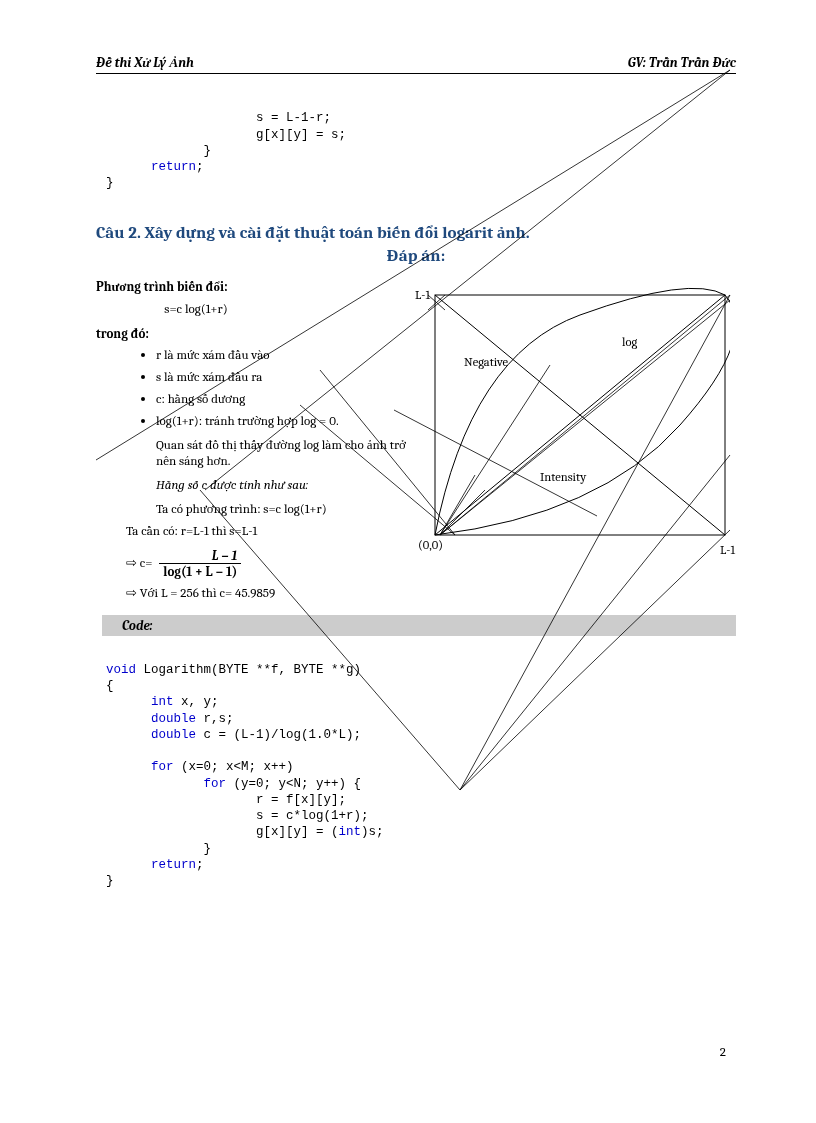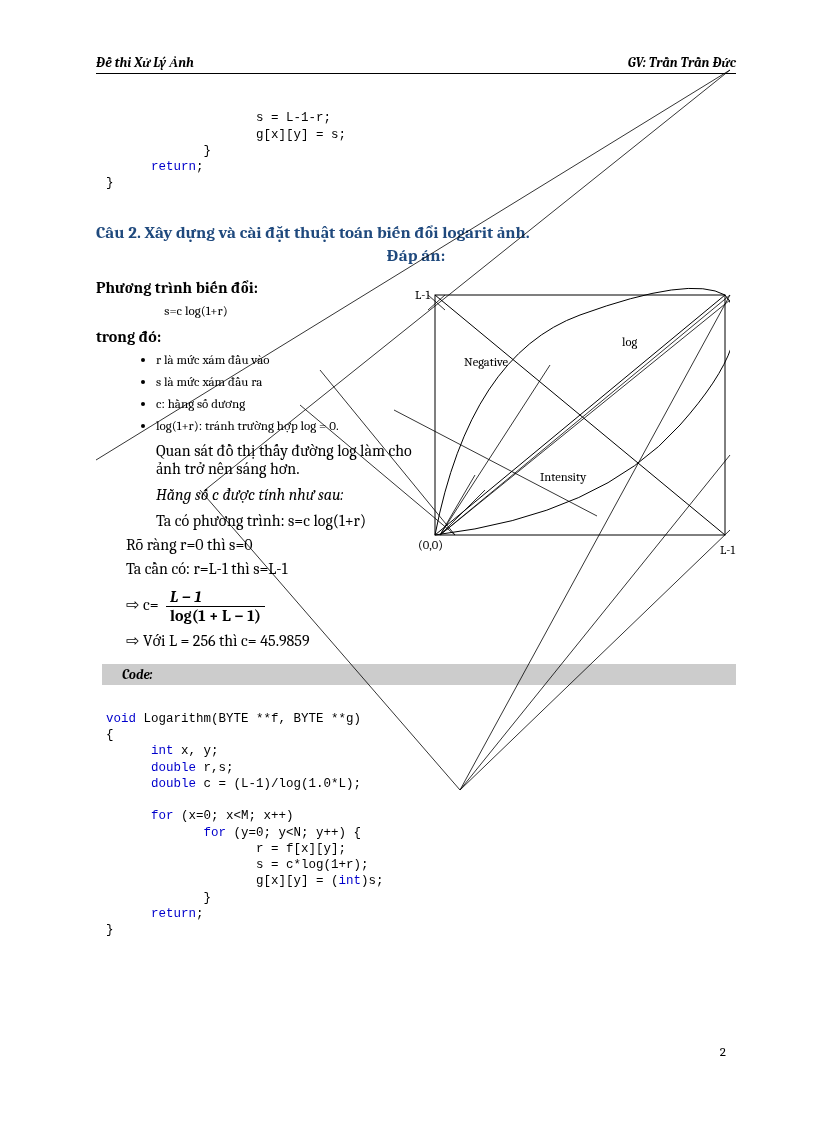--- a/index.html
+++ b/index.html
@@ -49,21 +49,21 @@
   }
   .h2a {
     color: #1f497d;
     font-size: 17px;
     font-weight: bold;
     margin-bottom: 14px;
     text-align: center;
   }
   .para {
     margin: 6px 0;
-    font-size: 16px;
+    font-size: 13px;
   }
   .bold { font-weight: bold; }
   .formula-center {
     text-align: center;
     width: 200px;
     margin: 6px 0 10px 0;
   }
   ul.bullets {
     margin: 6px 0 6px 60px;
     padding: 0;
@@ -76,21 +76,21 @@
     width: 260px;
     margin-top: 8px;
     margin-bottom: 8px;
   }
   .ital { font-style: italic; margin-left: 60px; margin-top: 8px; margin-bottom: 8px; }
   .ind1 { margin-left: 60px; }
   .ind0 { margin-left: 30px; }
   .frac-wrap {
     display: inline-block;
     vertical-align: middle;
-    text-align: left;
+    text-align: right;
     font-family: Cambria, serif;
     font-weight: bold;
     font-style: italic;
     margin-left: 4px;
   }
   .frac-num {
     display: block;
     border-bottom: 1.2px solid #000;
     padding: 0 4px;
   }
@@ -172,21 +172,20 @@
       <li>s là mức xám đầu ra</li>
       <li>c: hằng số dương</li>
       <li>log(1+r): tránh trường hợp log = 0.</li>
     </ul>
 
     <div class="para obs">Quan sát đồ thị thấy đường log làm cho ảnh trở nên sáng hơn.</div>
     <div class="para ital">Hằng số c được tính như sau:</div>
     <div class="para ind1">Ta có phương trình: s=c log(1+r)</div>
   </div>
 
-  <div class="para ind0">Rõ ràng r=0 thì s=0</div>
   <div class="para ind0">Ta cần có: r=L-1 thì s=L-1</div>
 
   <div class="para ind0" style="margin-top:10px;">
     <span class="arrow">⇨</span>
     <span>c=</span>
     <span class="frac-wrap">
       <span class="frac-num">L − 1</span>
       <span class="frac-den">log(1 + L − 1)</span>
     </span>
   </div>

